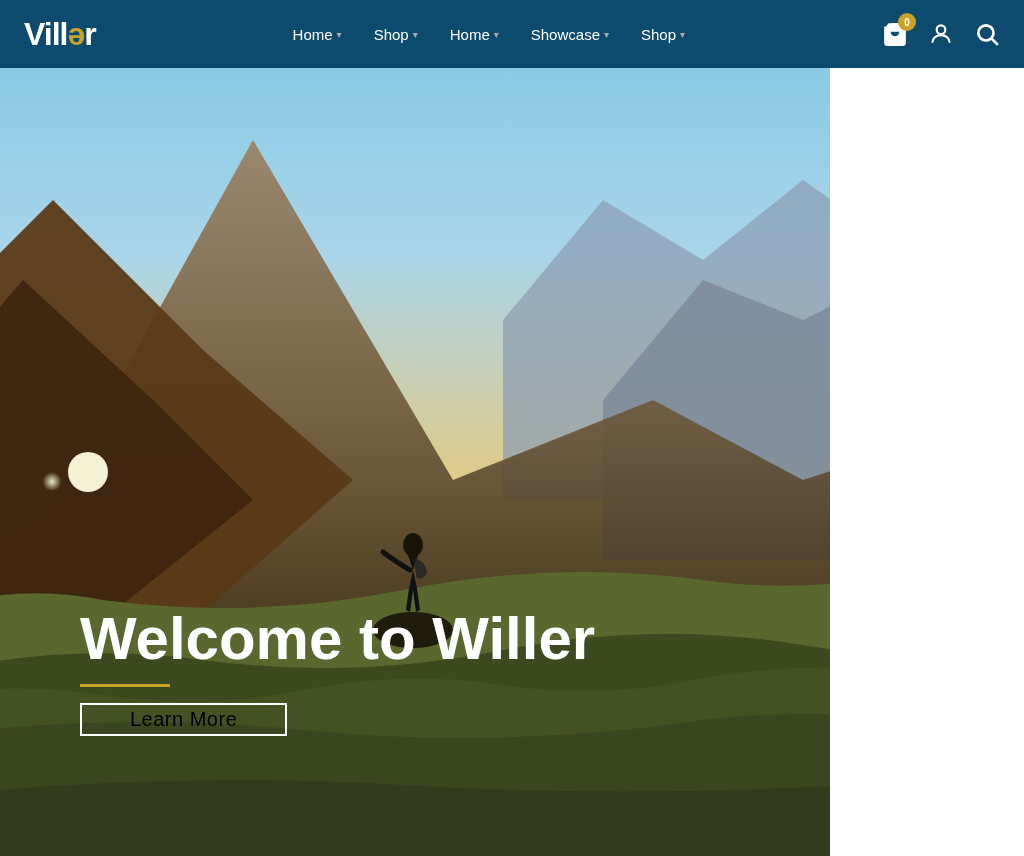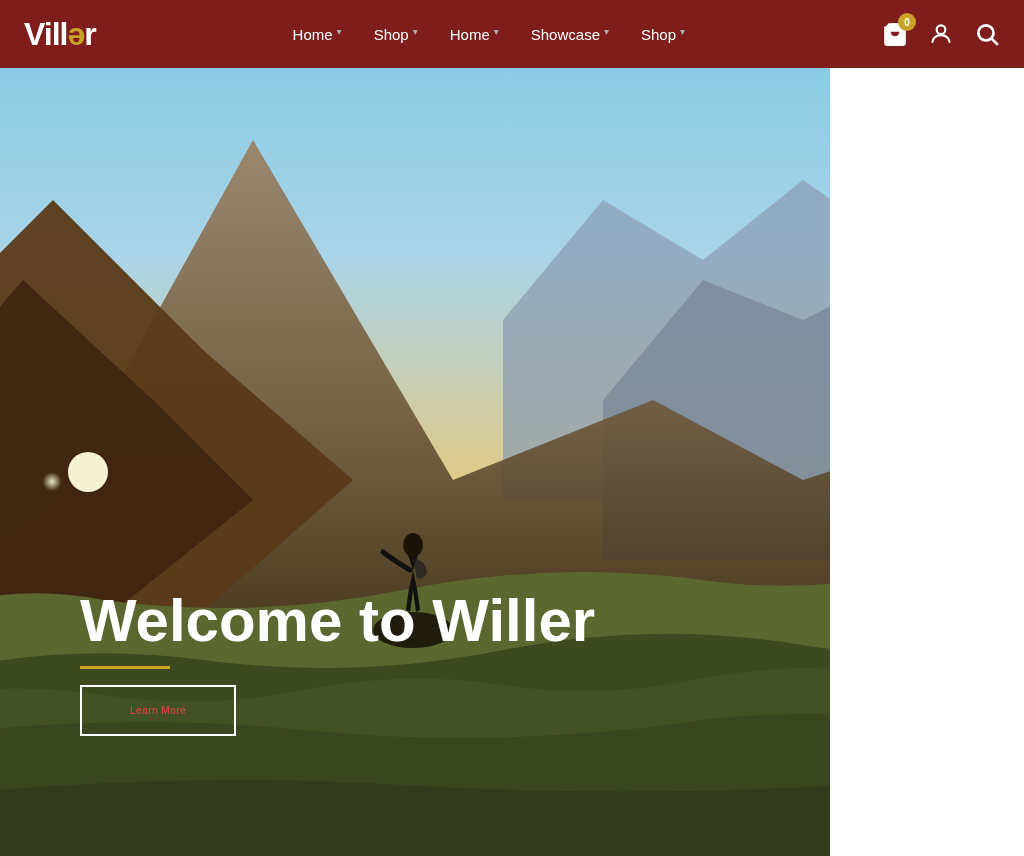--- a/index.html
+++ b/index.html
@@ -15,21 +15,21 @@
       overflow: hidden;
     }
 
     
     .navbar {
       position: absolute;
       top: 0;
       left: 0;
       width: 100%;
       height: 68px;
-      background-color: #7f1d1d;
+      background-color: #0c4a6e;
       display: flex;
       align-items: center;
       justify-content: space-between;
       padding: 0 24px;
       z-index: 100;
     }
 
     .logo {
       font-size: 32px;
       font-weight: bold;
@@ -47,20 +47,21 @@
       gap: 32px;
       list-style: none;
     }
 
     .nav-links li a {
       color: #ffffff;
       text-decoration: none;
       font-size: 15px;
       font-weight: 400;
       display: flex;
+      align-items: center;
       gap: 4px;
     }
 
     .nav-links li a .chevron {
       font-size: 10px;
       color: #aaaaaa;
     }
 
     .nav-icons {
       display: flex;
@@ -164,25 +165,25 @@
 
     .hero-subtitle {
       font-size: 18px;
       color: #ffffff;
       margin-bottom: 28px;
       font-weight: 400;
     }
 
     .hero-btn {
       display: inline-block;
-      padding: 18px 48px;
+      padding: 3px 48px;
       border: 2px solid #ffffff;
-      color: #ef4444;
+      color: #000000;
       background: transparent;
-      font-size: 10px;
+      font-size: 20px;
       font-weight: 500;
       cursor: pointer;
       text-decoration: none;
       letter-spacing: 0.5px;
     }
   </style>
 </head>
 <body>
 
 <nav class="navbar">

